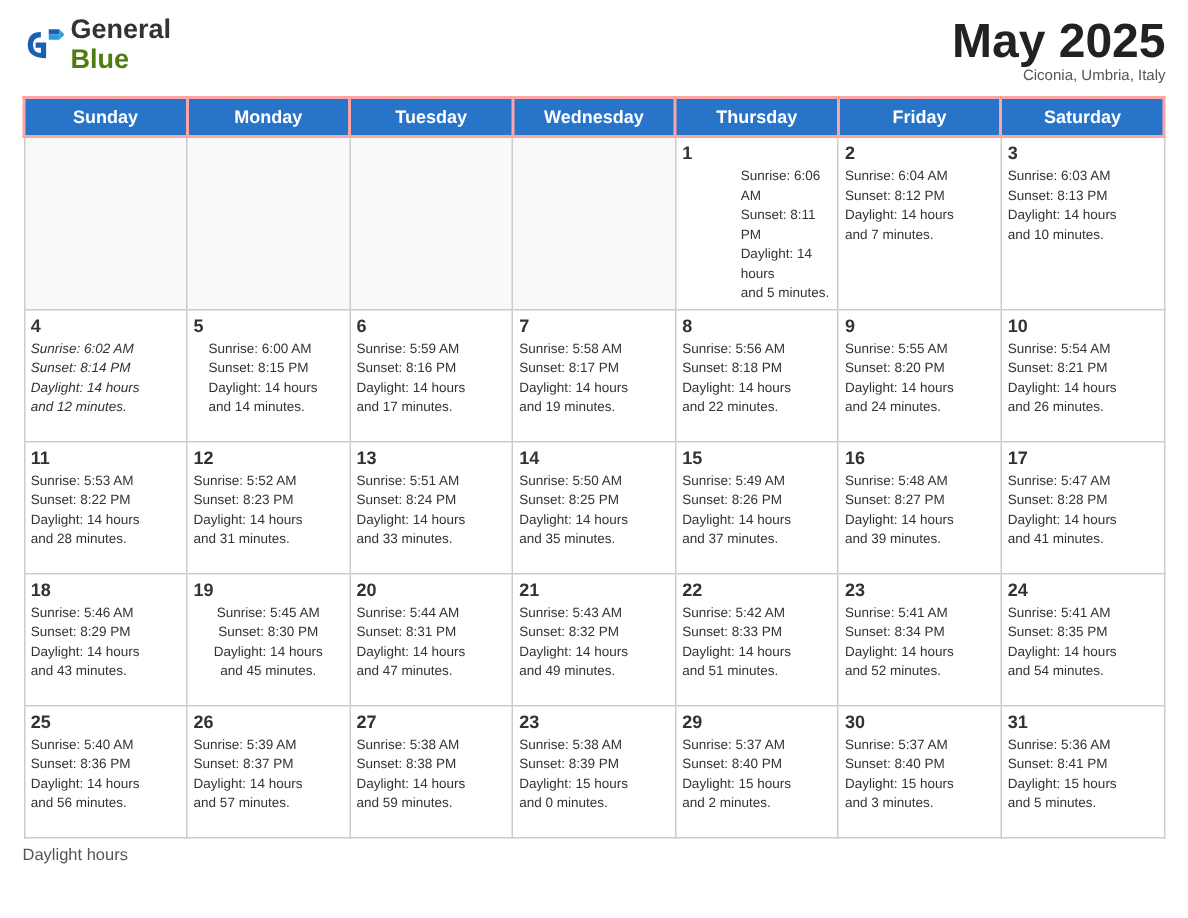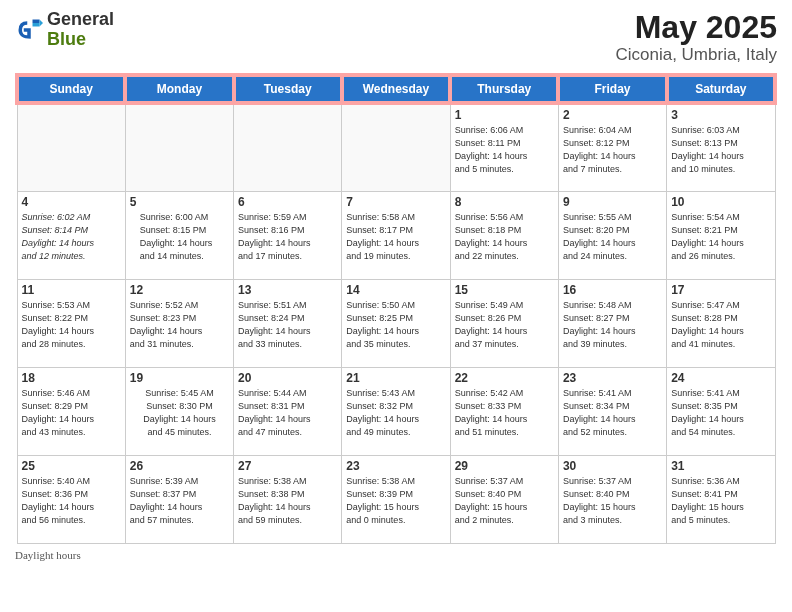--- a/index.html
+++ b/index.html
@@ -42,38 +42,38 @@
     .title-block {
       text-align: right;
     }
     .month-title {
       font-size: 32px;
       font-weight: bold;
       color: #222;
       line-height: 1.1;
     }
     .location {
-      font-size: 17px;
+      font-size: 10px;
       color: #555;
     }
     .calendar {
       flex: 1;
       border: 1px solid #ccc;
       border-collapse: collapse;
       width: 100%;
       table-layout: fixed;
     }
     .calendar th {
       background-color: #2874c8;
       color: #fff;
       font-size: 12px;
       font-weight: bold;
       text-align: center;
       padding: 5px 3px;
-      border: 4px solid #fca5a5;
+      border: 2px solid #fca5a5;
     }
     .calendar td {
       border: 1px solid #ccc;
       vertical-align: top;
       padding: 3px 4px;
       font-size: 9.5px;
       color: #333;
       background: #fff;
       height: 88px;
     }
@@ -89,21 +89,20 @@
     .cell-content {
       font-size: 9px;
       line-height: 1.45;
       color: #333;
     }
     .footer {
       margin-top: 5px;
       font-size: 11px;
       color: #555;
       text-align: left;
-      font-family: Liberation Serif, serif;
     }
   </style>
 </head>
 <body>
 
 <div class="page">
   <div class="header">
     <div class="logo">
       <svg class="logo-icon" viewBox="0 0 32 32" xmlns="http://www.w3.org/2000/svg">
         <path d="M4 16 Q4 6 14 6 L14 10 Q8 10 8 16 Q8 22 14 22 L14 18 L10 18 L10 14 L18 14 L18 26 Q4 26 4 16Z" fill="#1a5fb4"></path>
@@ -135,21 +134,21 @@
         </tr>
     </thead>
     <tbody id="calendar-body">
     <tr>
           <td class="empty"></td>
           <td class="empty"></td>
           <td class="empty"></td>
           <td class="empty"></td>
           <td>
             <span class="day-number">1</span>
-            <div class="cell-content" style="white-space: pre-line;">Sunrise: 6:06 AM
+            <div class="cell-content" style="white-space: pre-line; margin-left: 39px;">Sunrise: 6:06 AM
 Sunset: 8:11 PM
 Daylight: 14 hours
 and 5 minutes.</div>
           </td>
           <td>
             <span class="day-number">2</span>
             <div class="cell-content" style="white-space: pre-line;">Sunrise: 6:04 AM
 Sunset: 8:12 PM
 Daylight: 14 hours
 and 7 minutes.</div>

